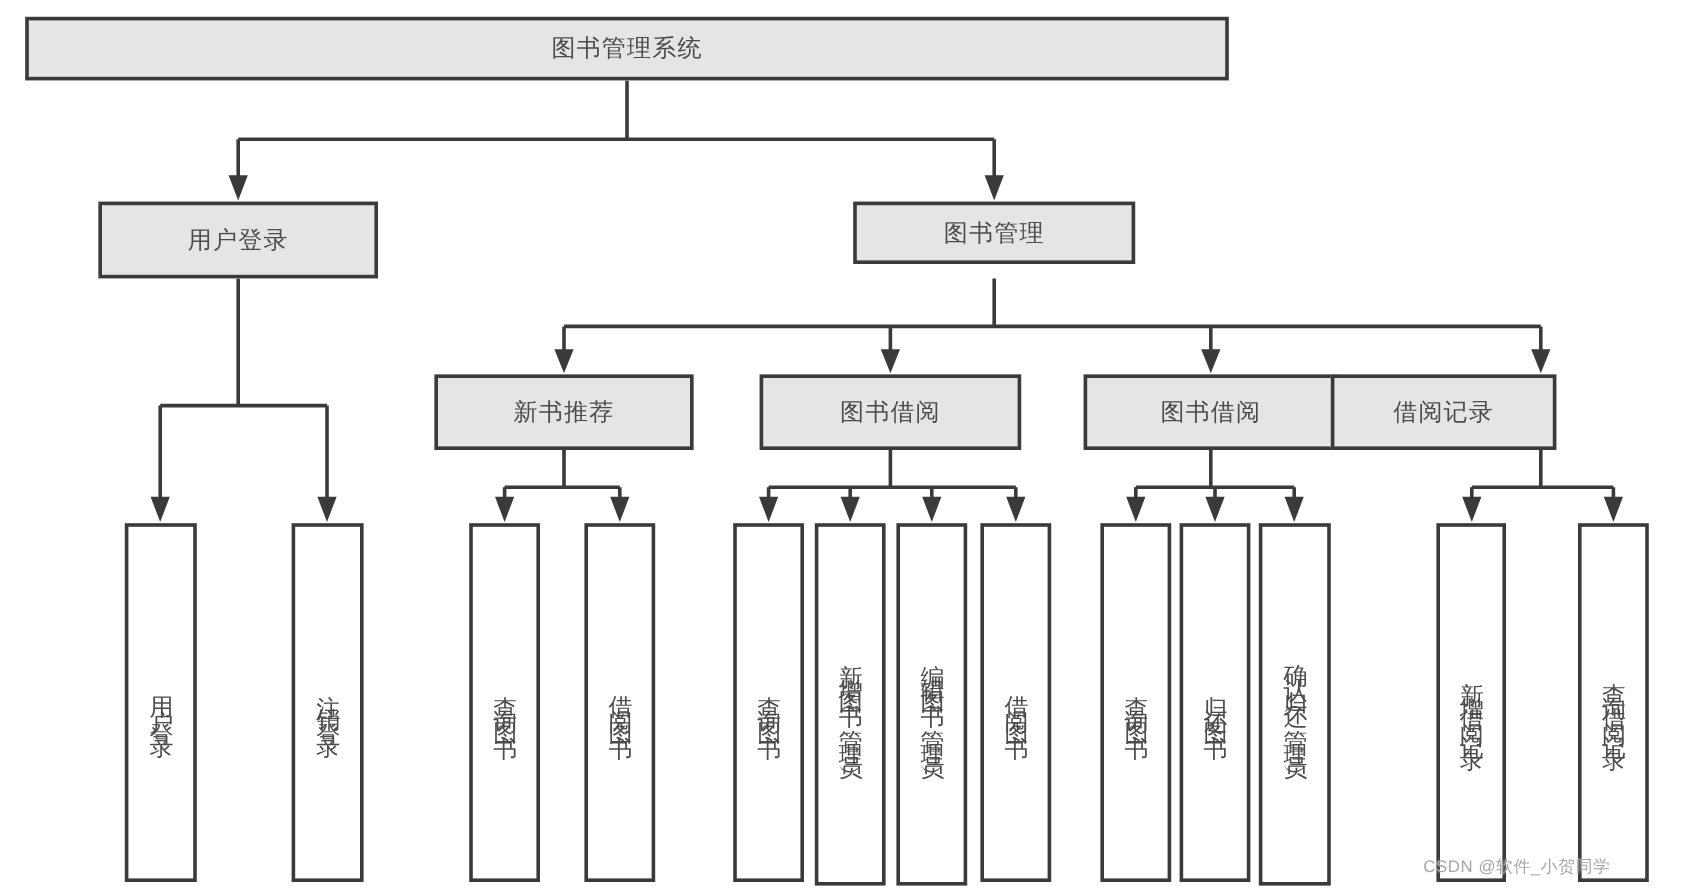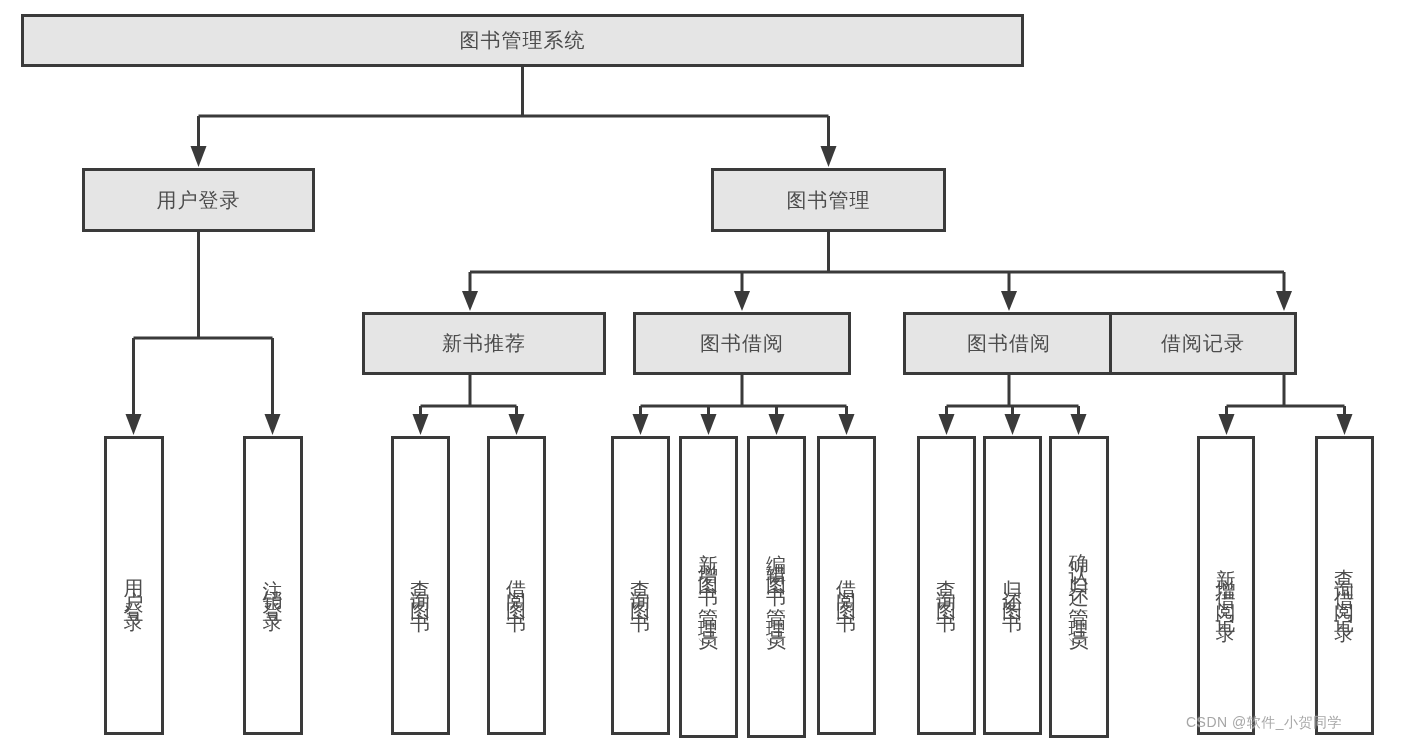--- a/index.html
+++ b/index.html
@@ -106,23 +106,23 @@
       <polygon points="1004.5,414 1020.5,414 1012.5,435"></polygon>
       <polygon points="1070.5,414 1086.5,414 1078.5,435"></polygon>
       <polygon points="1218.5,414 1234.5,414 1226.5,435"></polygon>
       <polygon points="1336.5,414 1352.5,414 1344.5,435"></polygon>
     </g>
   </svg>
 
   <div class="node" style="left:21px; top:14px; width:1003px; height:53px;">图书管理系统</div>
 
   <div class="node" style="left:82px; top:168px; width:233px; height:64px;">用户登录</div>
-  <div class="node" style="left:711px; top:168px; width:235px; height:64px;">图书管理</div>
+  <div class="node" style="left:711px; top:168px; width:235px; height:52px;">图书管理</div>
 
-  <div class="node" style="left:362px; top:312px; width:244px; height:63px;">新书推荐</div>
+  <div class="node" style="left:362px; top:312px; width:216px; height:63px;">新书推荐</div>
   <div class="node" style="left:633px; top:312px; width:218px; height:63px;">图书借阅</div>
   <div class="node" style="left:903px; top:312px; width:212px; height:63px;">图书借阅</div>
   <div class="node" style="left:1109px; top:312px; width:188px; height:63px;">借阅记录</div>
 
   <div class="leaf" style="left:104px; top:436px; width:60px; height:299px;">
     <span>用户登录</span>
   </div>
   <div class="leaf" style="left:243px; top:436px; width:60px; height:299px;">
     <span>注销登录</span>
   </div>

